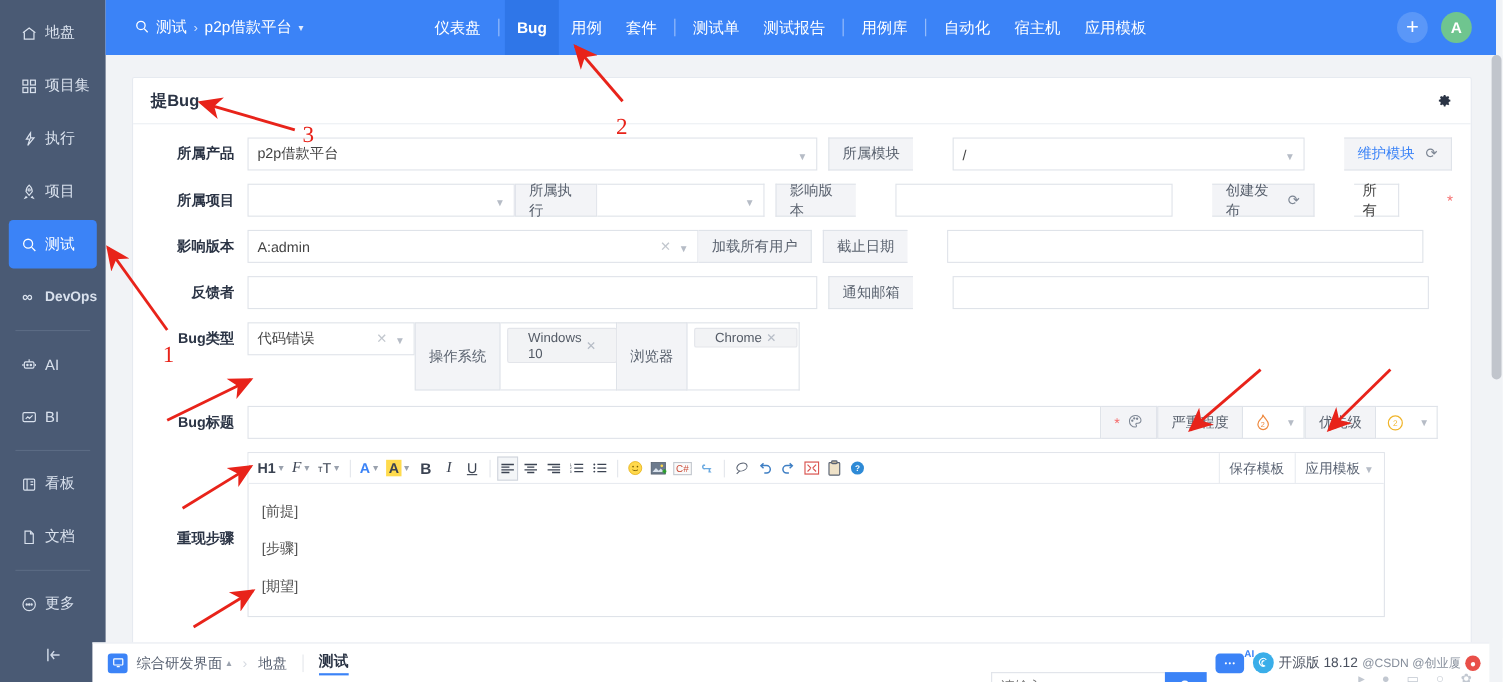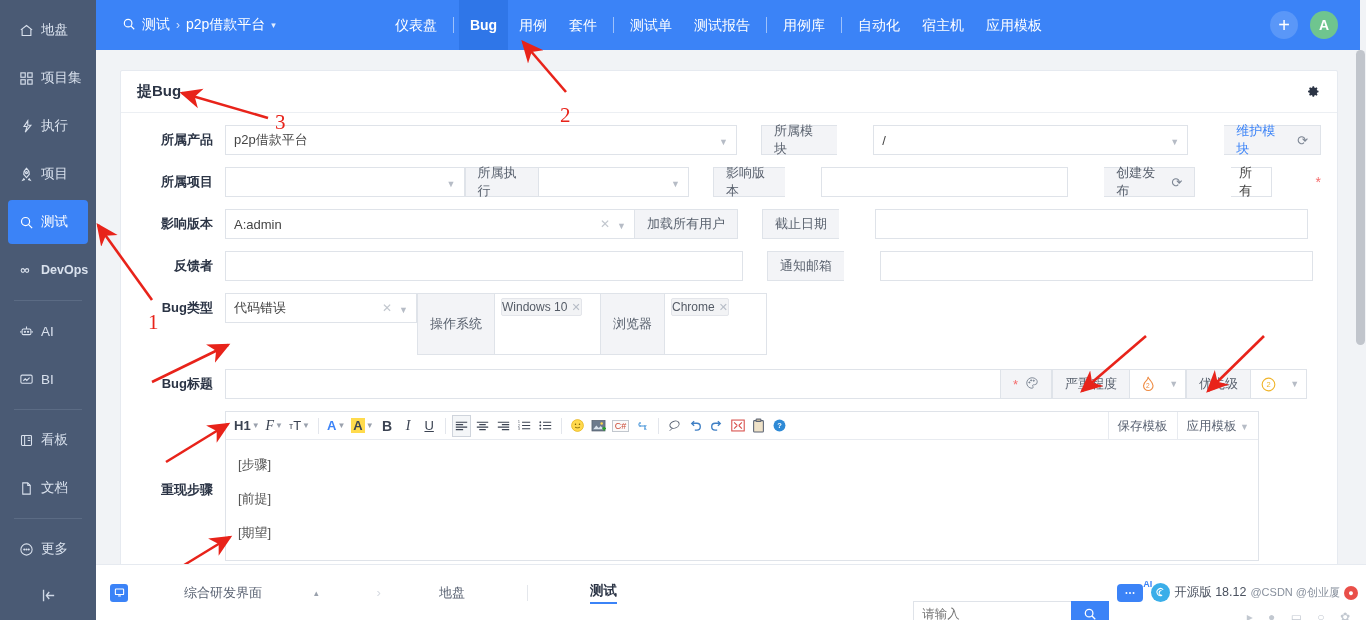--- a/index.html
+++ b/index.html
@@ -75,43 +75,43 @@
   .ctl.addon{ background:#f3f4f7; color:#59616e; justify-content:center; padding:0 12px; border-right:none; }
   .ctl.addon-r{ background:#f3f4f7; color:#59616e; padding:0 12px; border-left:none;}
   .grp{ display:flex; align-items:stretch; }
   .sel-caret{ color:#b6bcc6; font-size:9px; position:absolute; right:8px; top:11px; }
   .clear-x{ color:#c2c7ce; font-size:12px; position:absolute; right:24px; top:7px; cursor:pointer;}
   .ph{ color:#b9bec6; }
   .req{ color:#f56c6c; font-size:14px; line-height:30px; margin-left:8px;}
   .lnk{ color:#3b83f7; cursor:pointer; }
 
   .left-col{ width:518px; }
-  .right-col{ margin-left:24px;gap:36px; }
+  .right-col{ margin-left:10px;gap:36px; }
 
   
   .tagbox{ border:1px solid #dfe3e9; background:#fff; min-height:30px; padding:4px 6px; display:flex; align-items:flex-start; flex-wrap:wrap; gap:4px;}
-  .tag{ background:#f2f3f5; border:1px solid #e3e5ea; border-radius:2px; font-size:12px; color:#545b66; padding:1px 0; display:inline-flex; align-items:center; gap:4px;}
+  .tag{ background:#f2f3f5; border:1px solid #e3e5ea; border-radius:2px; font-size:12px; color:#545b66; padding:1px 18px; display:inline-flex; align-items:center; gap:4px;}
   .tag i{ font-style:normal; color:#b6bcc6; cursor:pointer; font-size:11px;}
 
   .sev-ico{ width:20px;height:20px;display:inline-flex;align-items:center;justify-content:center;}
 
   
   .editor{ border:1px solid #dfe3e9; width:1034px; }
   .etools{ height:28px; border-bottom:1px solid #e8ebf0; display:flex; align-items:center; padding:0 6px; gap:2px; background:#fff; }
   .eb{ min-width:19px; height:22px; display:inline-flex; align-items:center; justify-content:center; font-size:12px; color:#3b4352; cursor:pointer; padding:0 2px;}
   .eb .c{ font-size:8px; color:#9aa1ad; margin-left:1px;}
   .ebsep{ width:1px; height:16px; background:#e3e6ec; margin:0 4px;}
   .earea{ height:120px; padding:8px 12px; font-size:13px; color:#555; line-height:34px; overflow:hidden;}
   .etpl{ position:absolute; right:0; top:0; display:flex; align-items:center; height:28px; gap:0;}
   .etpl .tb{ font-size:12.5px; color:#5a6373; padding:0 9px; cursor:pointer; border-left:1px solid #e8ebf0; height:28px; line-height:28px;}
 
   
   .taskbar{
-    position:absolute; left:96px; bottom:0; width:1270px; height:56px; background:#fff;
-    border-top:1px solid #e6eaf0; display:flex; align-items:center; padding:0 14px;gap:48px;
+    position:absolute; left:84px; bottom:0; width:1270px; height:36px; background:#fff;
+    border-top:1px solid #e6eaf0; display:flex; align-items:center; padding:0 14px;
   }
   .tb-logo{ width:18px;height:18px;border-radius:3px;background:#3b83f7;color:#fff;display:flex;align-items:center;justify-content:center;font-size:11px;}
   .tb-txt{ font-size:13px; color:#5a6373; margin-left:8px; cursor:pointer;}
   .tb-caret{ font-size:9px; color:#9aa1ad; margin-left:4px;}
   .tb-arrow{ color:#d7dbe2; margin:0 10px; font-size:13px; }
   .tb-vsep{ width:1px;height:16px;background:#e4e7ec;margin:0 14px;}
   .tb-cur{ font-size:13.5px; color:#2b3445; font-weight:bold; border-bottom:2px solid #3b83f7; padding-bottom:2px; cursor:pointer;}
   .tb-right{ position:absolute; right:8px; display:flex; align-items:center; gap:8px; }
   .tb-search{ display:flex; align-items:stretch;margin-top:42px; }
   .tb-search input{ width:158px; height:26px; border:1px solid #dfe3e9; border-right:none; padding:0 8px; font-size:12.5px; outline:none; font-family:inherit;}
@@ -378,21 +378,21 @@
           <div class="ctl addon">通知邮箱</div>
           <div class="ctl" style="width:433px">
             <span class="ph"></span>
           </div>
         </div>
       </div>
 
       <div class="row" style="margin-bottom:14px;">
         <div class="lbl">Bug类型</div>
         <div class="grp" style="align-items:stretch">
-          <div class="ctl" style="width:192px">
+          <div class="ctl" style="width:152px">
             <span>代码错误</span>
             <span class="clear-x">✕</span>
             <span class="sel-caret">▼</span>
           </div>
           <div class="ctl addon" style="height:62px;border-right:1px solid #dfe3e9">操作系统</div>
           <div class="tagbox" style="width:106px;height:62px;border-left:none">
             <span class="tag">
                 <em style="font-style:normal">Windows 10</em>
                 <i>✕</i>
               </span>
@@ -584,22 +584,22 @@
                   <circle cx="12" cy="12" r="9.5" fill="#2e8ad6"></circle>
                   <text x="12" y="16.5" font-size="12" text-anchor="middle" fill="#fff" font-family="Liberation Sans, sans-serif" font-weight="bold">?</text>
                 </svg>
               </span>
             <div class="etpl">
               <span class="tb">保存模板</span>
               <span class="tb"><span>应用模板</span> <span style="color:#b6bcc6;font-size:9px">▼</span></span>
             </div>
           </div>
           <div class="earea">
+            <div>[前提]</div>
             <div>[步骤]</div>
-            <div>[前提]</div>
             <div>[期望]</div>
           </div>
         </div>
       </div>
 
     </div>
   </div>
 
   <svg class="anno" style="left:0;top:0;width:1366px;height:620px;">
     <defs>

